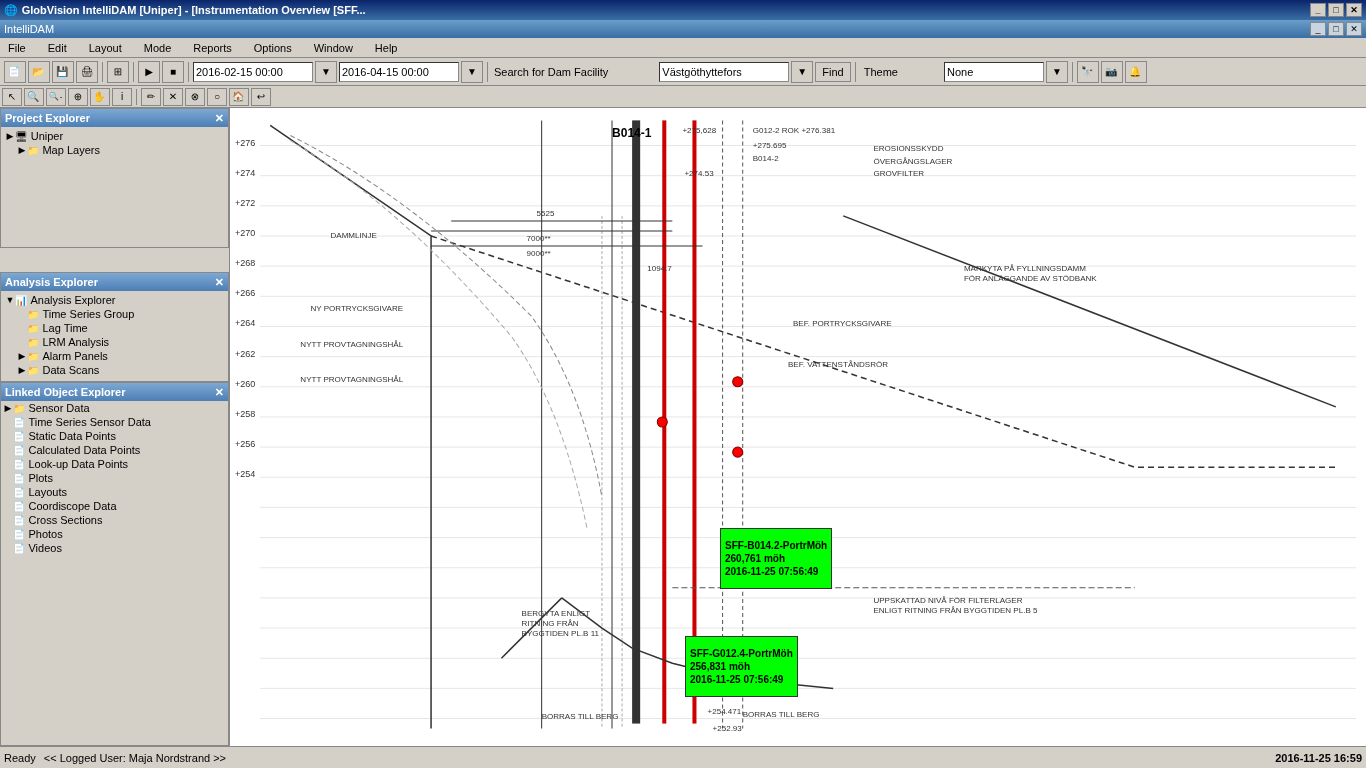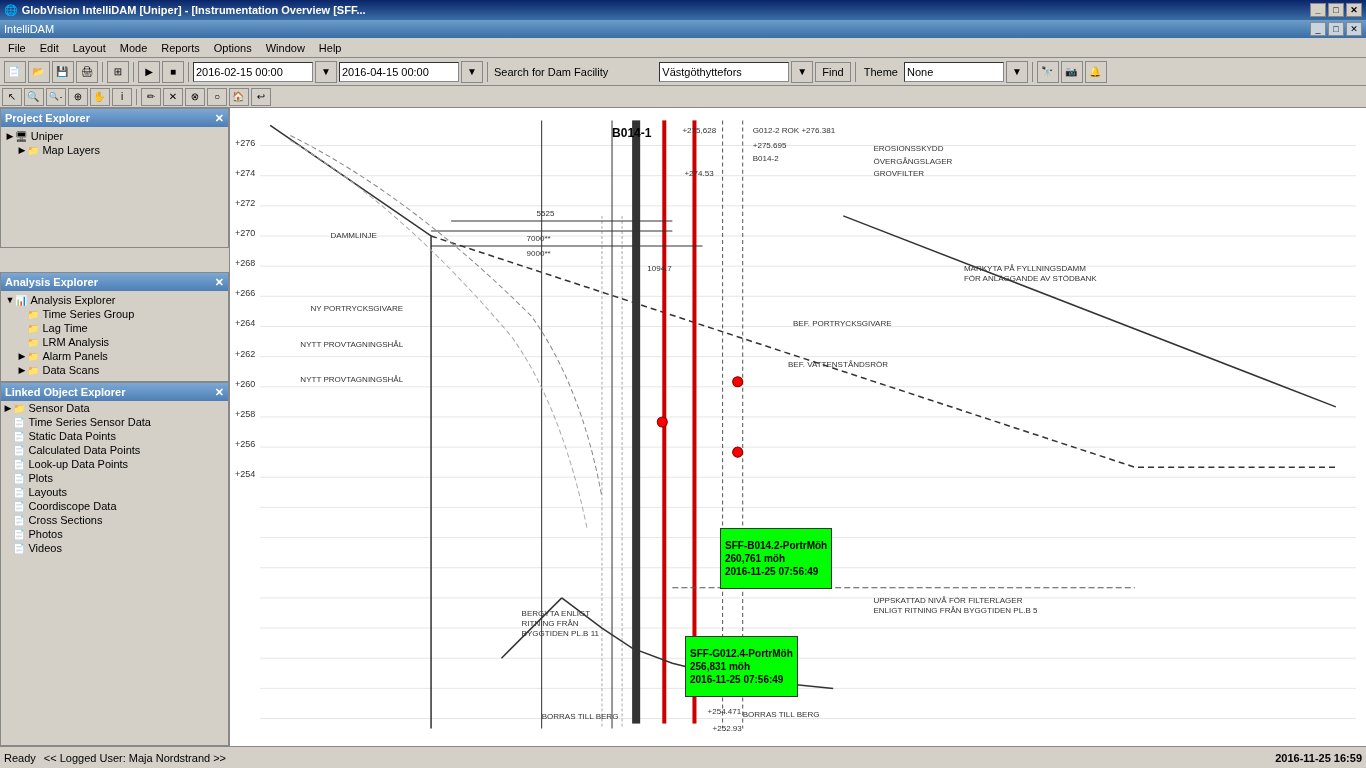--- a/index.html
+++ b/index.html
@@ -38,21 +38,21 @@
     }
 
     
     .menu-bar {
       background: #d4d0c8;
       height: 20px;
       display: flex;
       align-items: center;
       border-bottom: 1px solid #888;
       padding: 0 2px;
-      gap: 2px;
+      gap: 10px;
     }
     .menu-item {
       padding: 2px 6px;
       font-size: 11px;
       cursor: pointer;
     }
 
     
     .toolbar {
       background: #d4d0c8;
@@ -78,21 +78,21 @@
       height: 20px; font-size: 11px; border: 1px inset #888;
       background: white; padding: 0 2px; width: 130px; margin-left: 47px;
     }
     .find-btn {
       height: 20px; font-size: 11px; background: #d4d0c8;
       border: 1px solid #888; padding: 0 6px; cursor: pointer;
     }
     .theme-label { font-size: 11px; margin: 8px 4px; }
     .theme-select {
       height: 20px; font-size: 11px; border: 1px inset #888;
-      background: white; padding: 0 2px; width: 100px;
+      background: white; padding: 0 2px; width: 100px; margin-left: 40px;
     }
 
     
     .main-layout {
       display: flex;
       height: calc(768px - 20px - 18px - 20px - 28px - 22px - 22px);
     }
 
     
     .left-panels {

